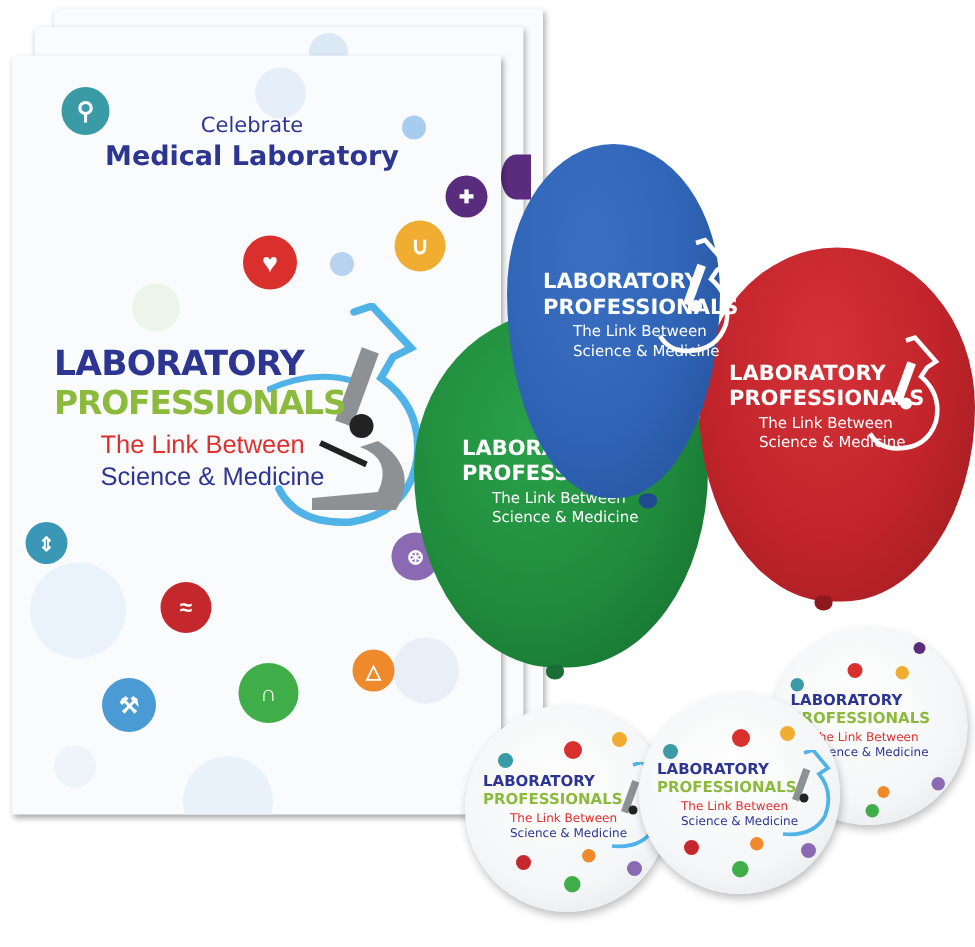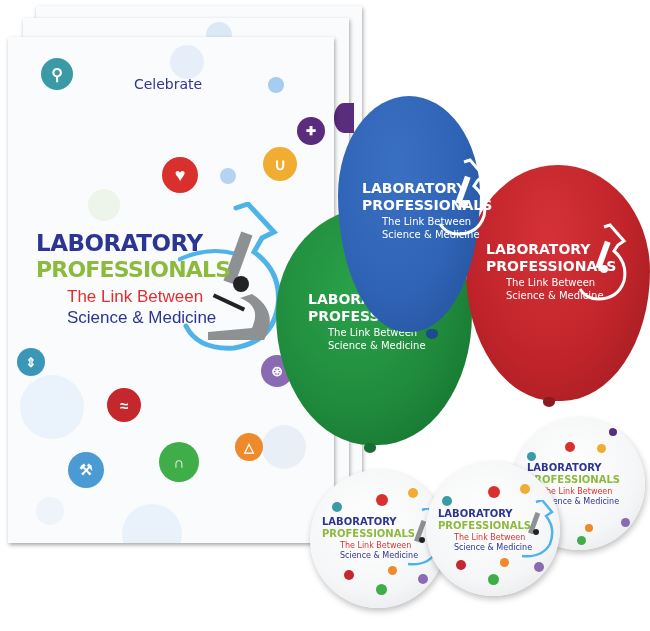--- a/index.html
+++ b/index.html
@@ -42,20 +42,21 @@
   <div class="icon" style="left:255px;top:110px;width:34px;height:34px;background:#f0ad32;font-size:16px;">∪</div>
   <div class="icon" style="left:289px;top:80px;width:28px;height:28px;background:#5a2c7e;font-size:12px;">✚</div>
   <div class="icon" style="left:9px;top:311px;width:28px;height:28px;background:#3a97b6;font-size:13px;">⇕</div>
   <div class="icon" style="left:99px;top:351px;width:34px;height:34px;background:#c4282c;font-size:15px;">≈</div>
   <div class="icon" style="left:60px;top:415px;width:36px;height:36px;background:#4a9ad3;font-size:15px;">⚒</div>
   <div class="icon" style="left:151px;top:405px;width:40px;height:40px;background:#3fae49;font-size:15px;">∩</div>
   <div class="icon" style="left:227px;top:396px;width:28px;height:28px;background:#ee8a2c;font-size:13px;">△</div>
   <div class="icon" style="left:253px;top:318px;width:32px;height:32px;background:#8a6bb3;font-size:14px;">⊛</div>
 
   <div class="poster-title" style="top:39px;font-size:14px;">Celebrate</div>
+  <div class="poster-title" style="top:57px;font-size:18px;font-weight:bold;">Medical Laboratory</div>
 
   <svg class="abs" style="left:170px;top:165px;" width="120" height="150" viewBox="0 0 120 150">
     <path d="M58 6 L70 2 L96 30 L84 36 L76 50 Q104 70 100 104 Q94 140 56 146 Q20 148 8 124" fill="none" stroke="#4fb3e8" stroke-width="5" stroke-linecap="round"></path>
     <path d="M0 58 Q30 44 58 52" fill="none" stroke="#4fb3e8" stroke-width="4"></path>
     <rect x="54" y="30" width="12" height="52" fill="#8e9194" transform="rotate(20 60 56)"></rect>
     <circle cx="63" cy="82" r="8" fill="#222"></circle>
     <path d="M62 96 Q84 104 74 126 L30 130 L30 138 L86 138 Q102 110 74 92 Z" fill="#8e9194"></path>
     <rect x="34" y="98" width="34" height="4" fill="#222" transform="rotate(25 50 100)"></rect>
   </svg>
 

